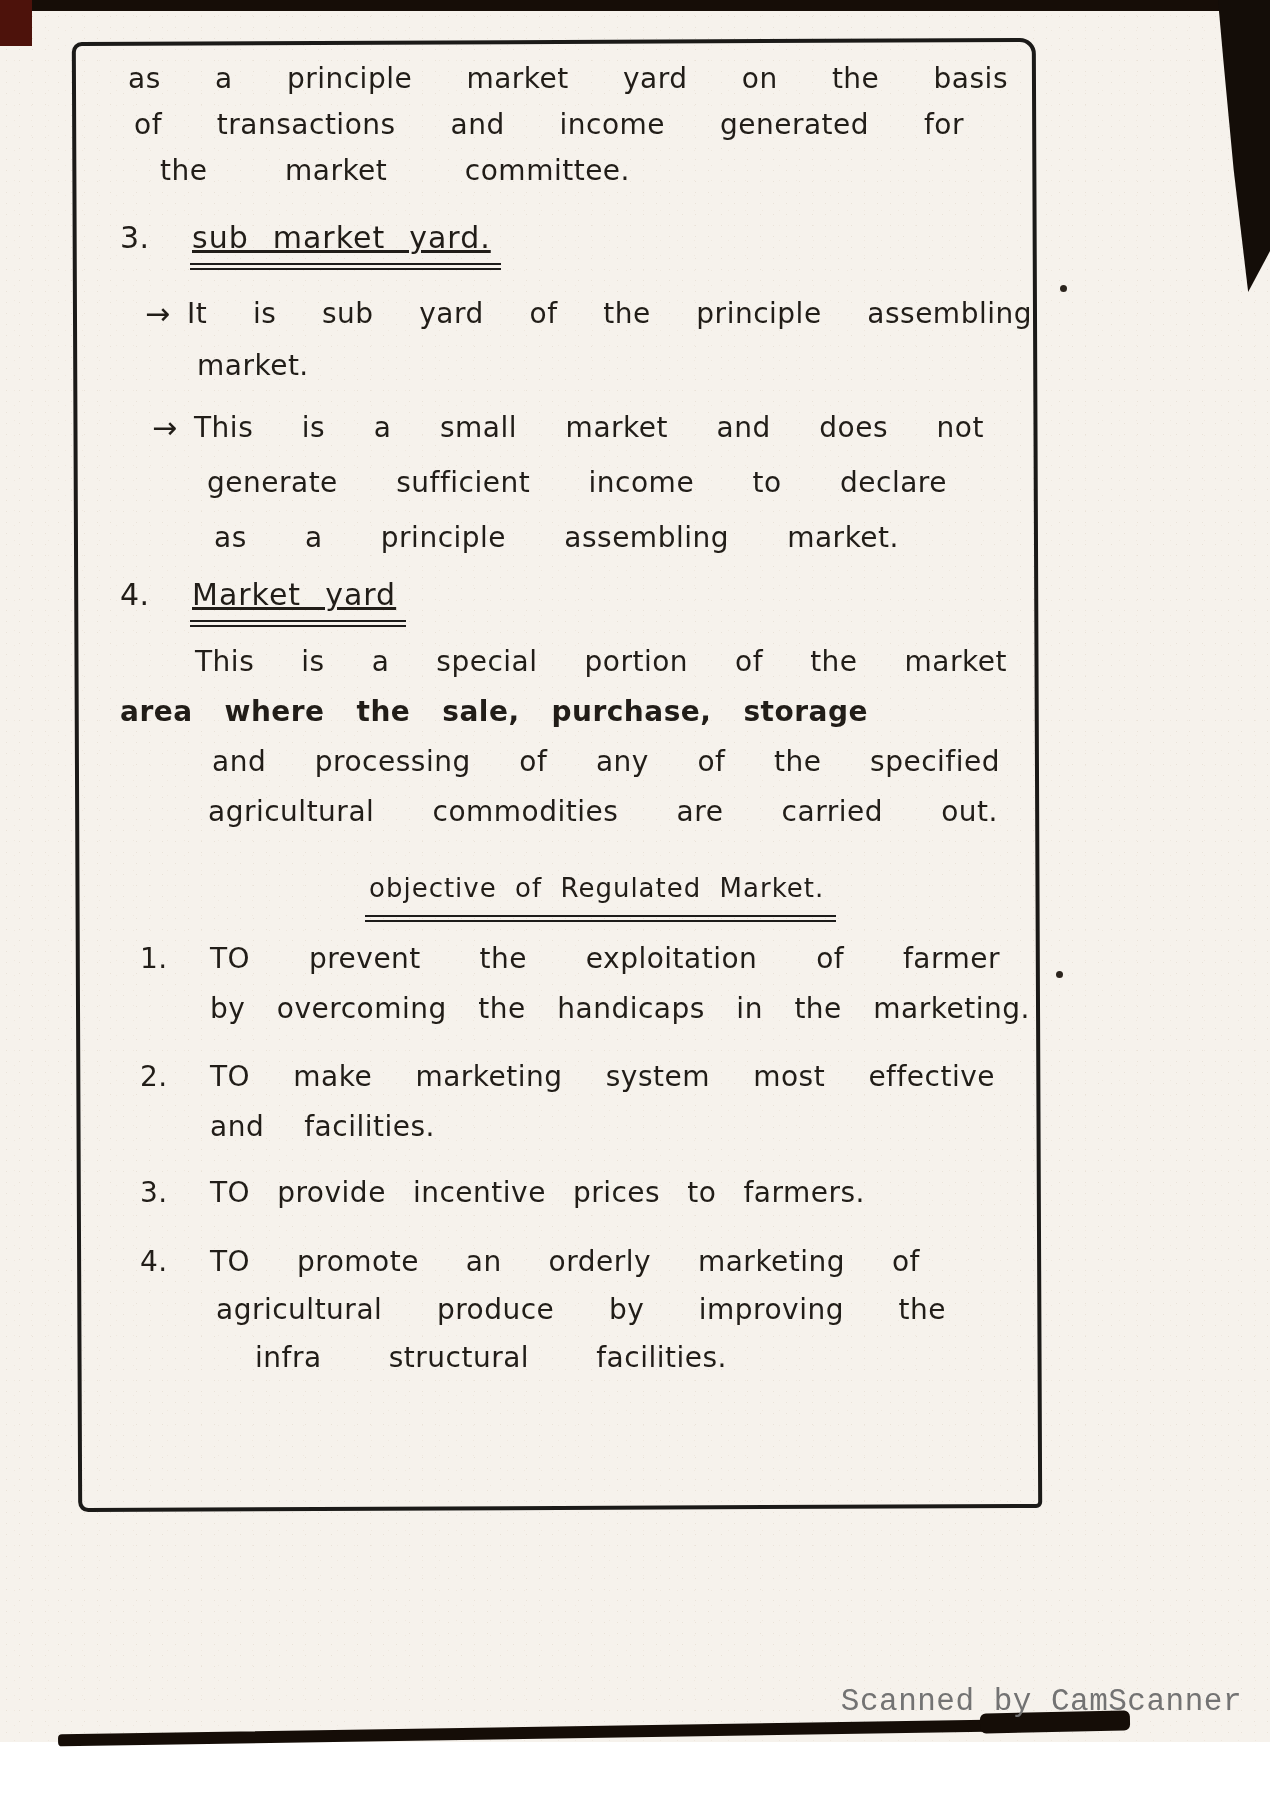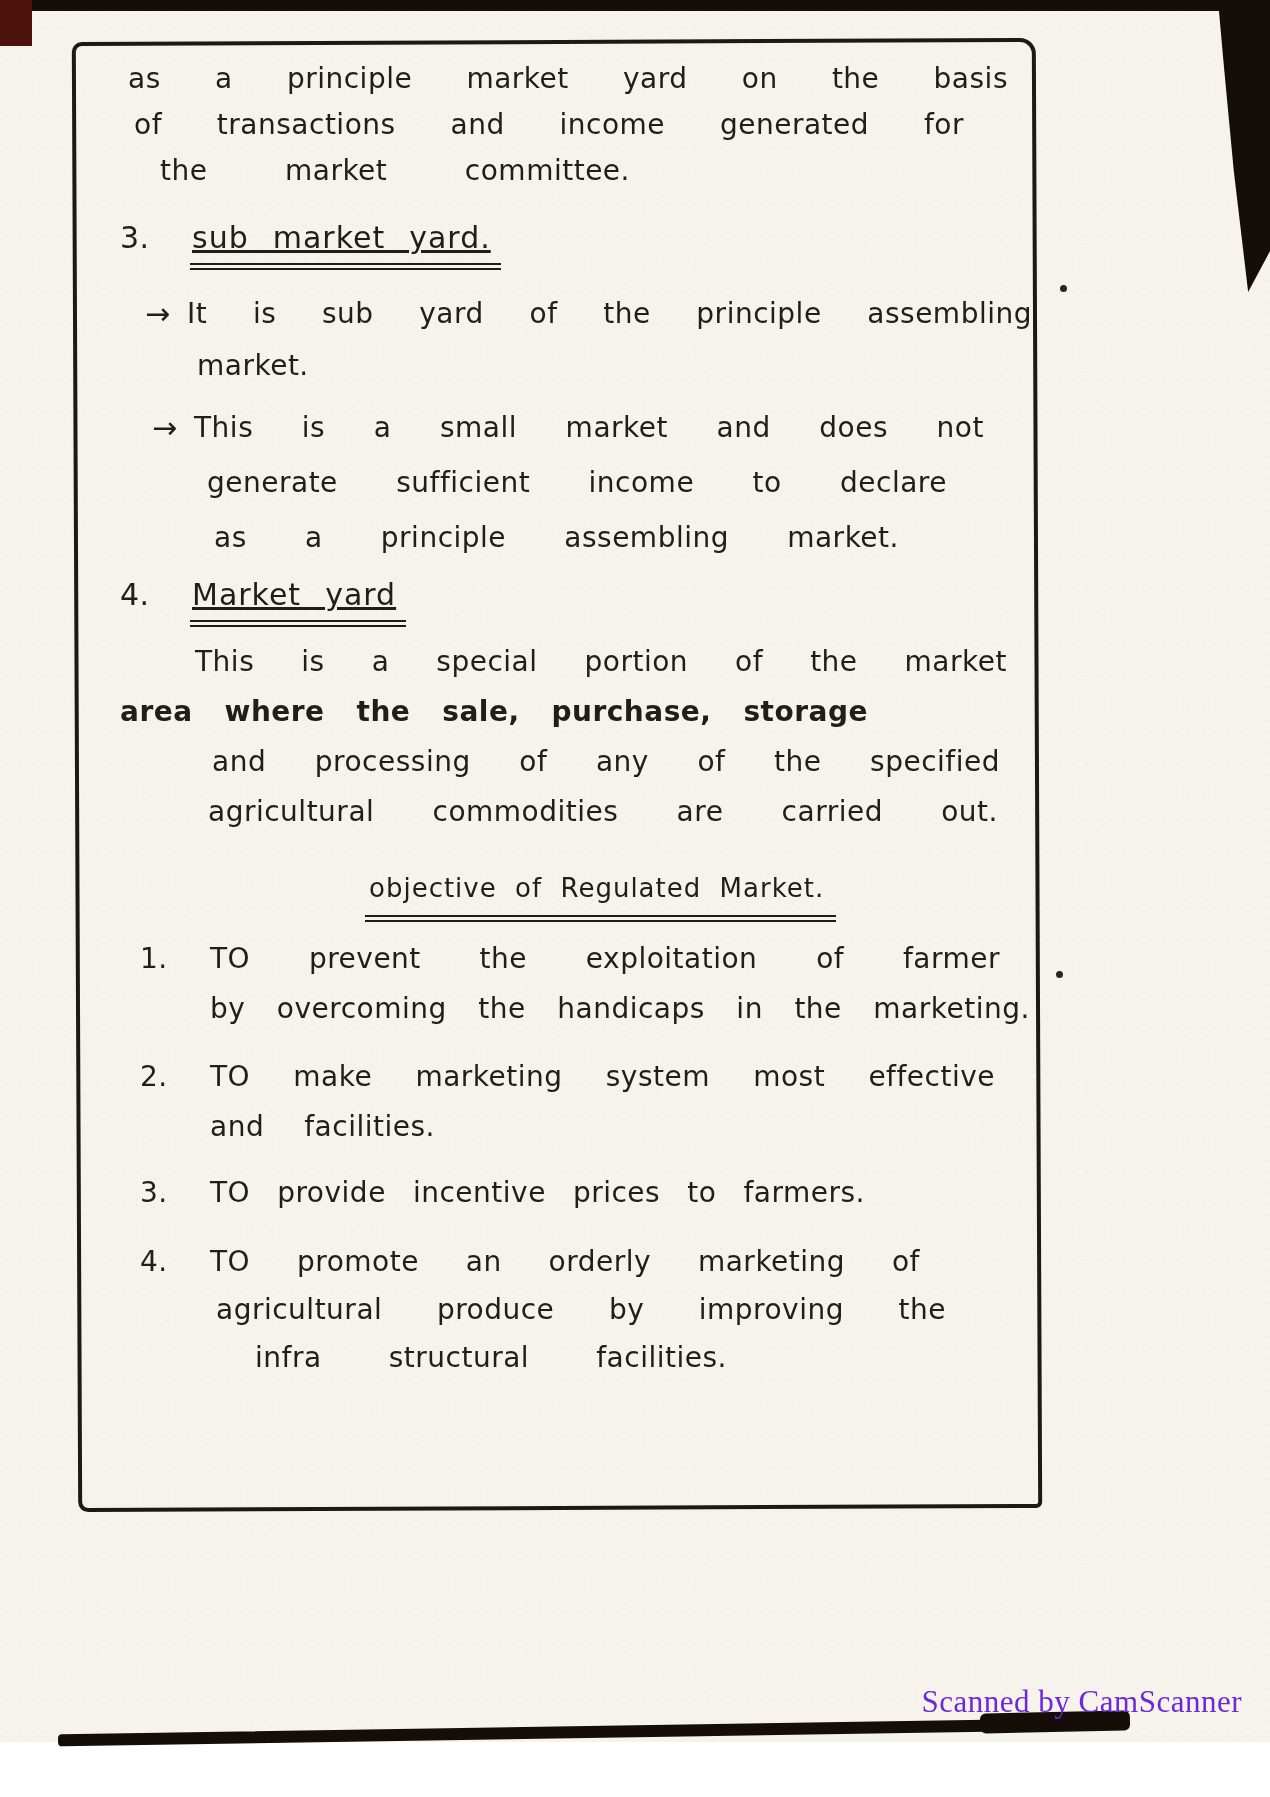--- a/index.html
+++ b/index.html
@@ -70,22 +70,22 @@
     margin:28px 0 0 245px;width:fit-content;
     font-size:26px;line-height:46px;word-spacing:0.35em;letter-spacing:1px;
     border-bottom:7px double #1d1c1a;padding:0 12px 4px 4px;
   }
   .obj{display:flex;margin-left:20px;line-height:50px;}
   .obj .obj-num{flex:none;width:70px;}
   .obj .obj-lines{flex:1;}
   
   .footer{
     position:absolute;right:28px;top:1684px;
-    font-family:Liberation Serif, serif;
-    font-size:31px;color:#6d28d9;letter-spacing:0.5px;
+    font-family:Liberation Mono, monospace;
+    font-size:31px;color:#737373;letter-spacing:0.5px;
   }
 </style>
 </head>
 <body>
 
 <div class="screenshot">
 
   <div class="paper"></div>
 
   <div class="edge-top"></div>

